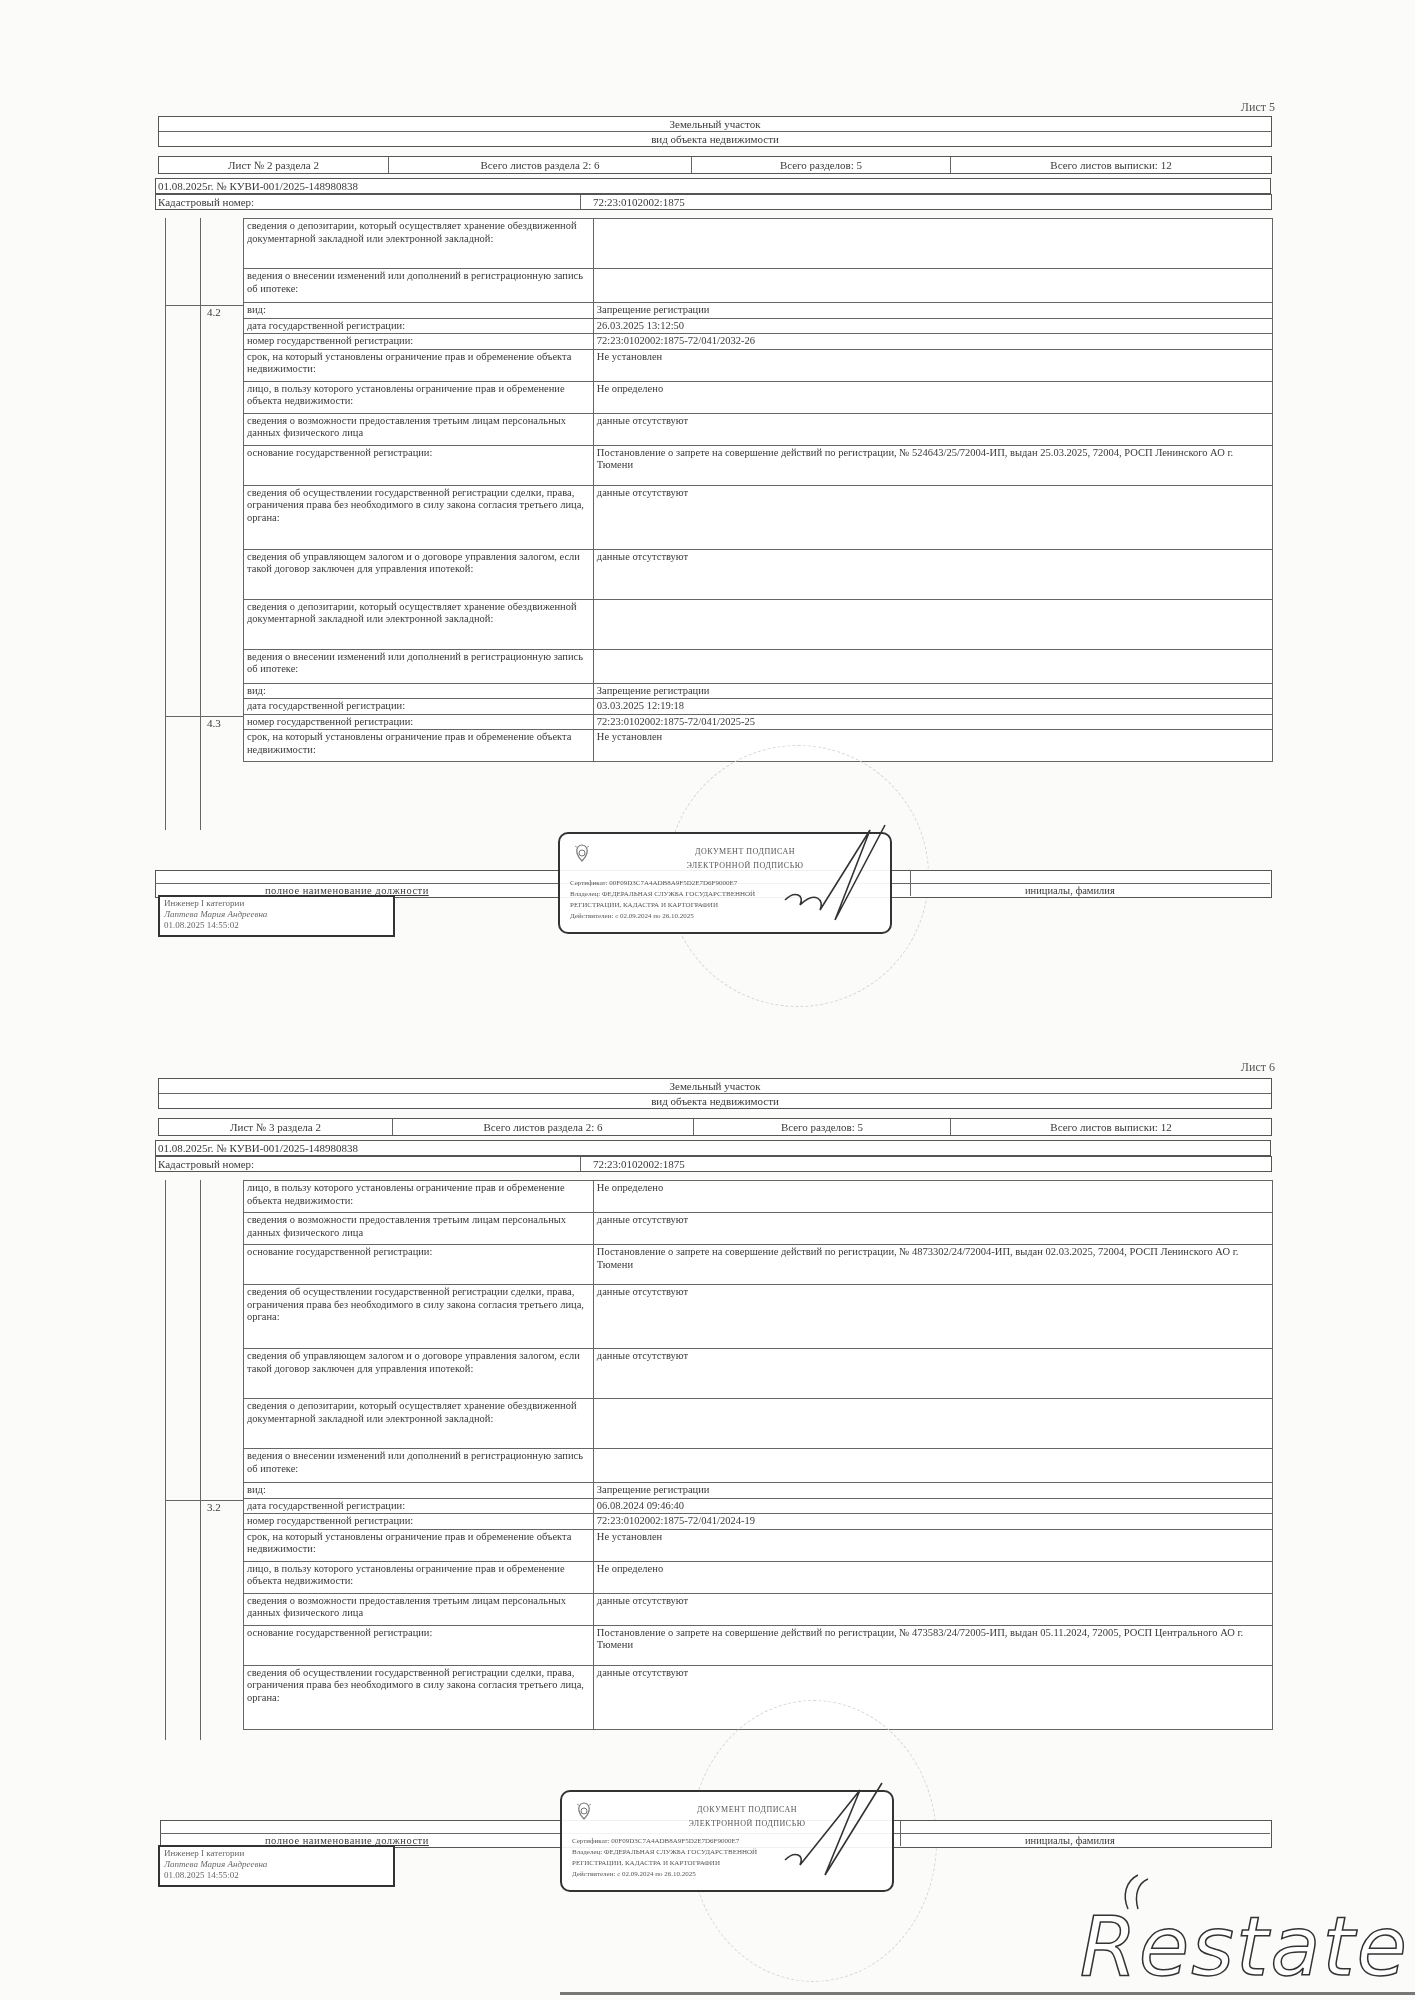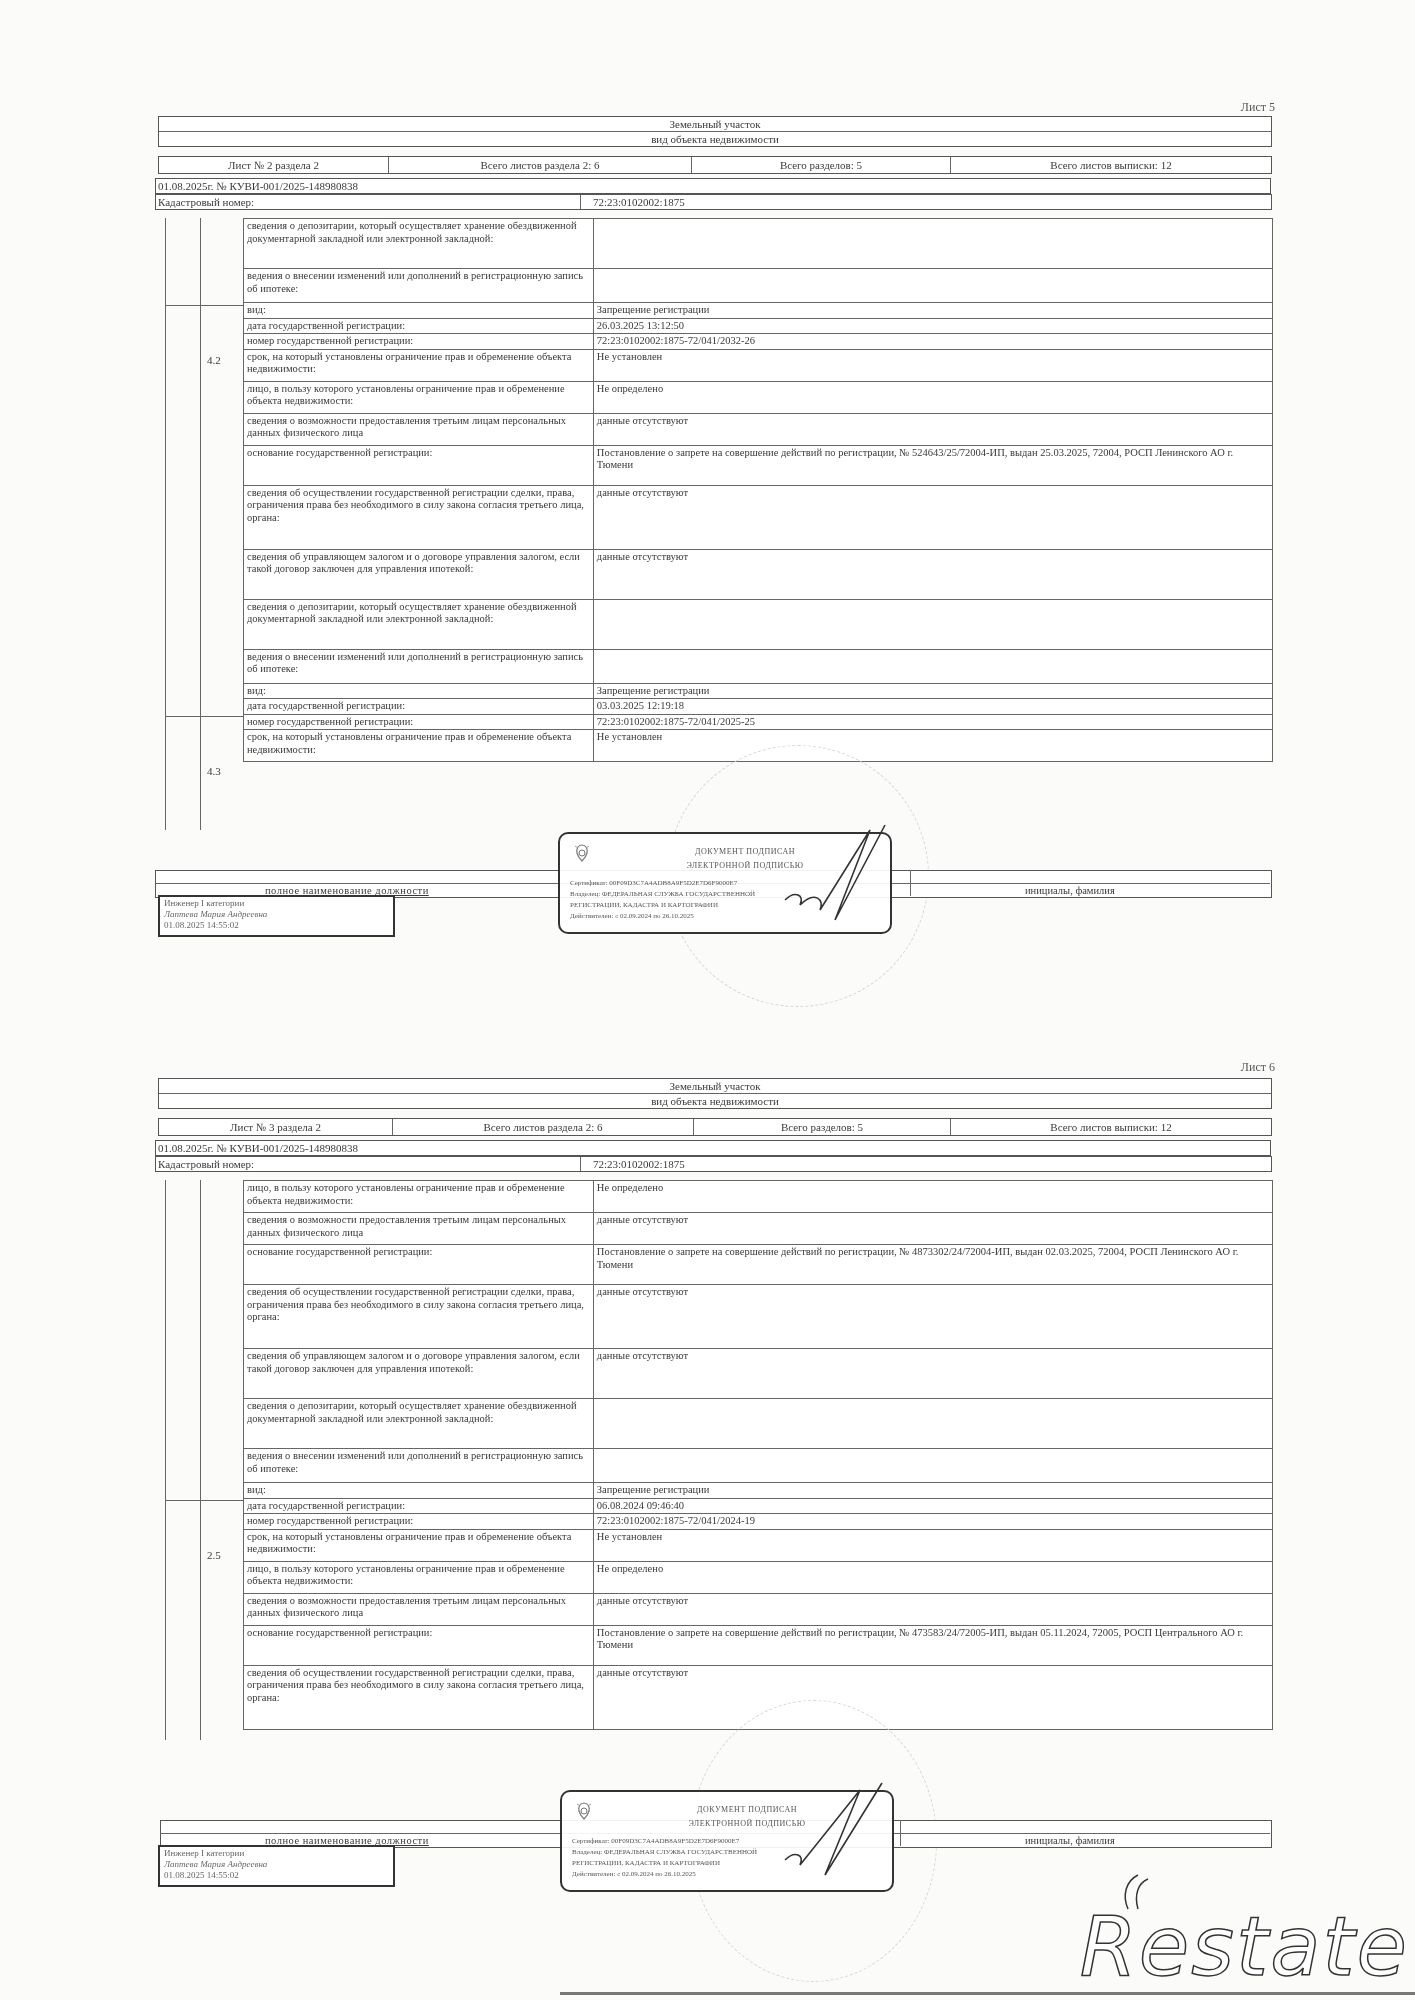--- a/index.html
+++ b/index.html
@@ -22,21 +22,21 @@
   .reqline { position: absolute; left: 0; font-size: 11px; border: 1.5px solid #555; background: #fff; height: 14px; line-height: 14px; padding-left: 2px; }
   .cadrow { position: absolute; left: 0; border: 1.5px solid #555; background: #fff; height: 14px; line-height: 14px; font-size: 11px; display: flex; gap: 9px; }
   .cadrow .l { width: 422px; border-right: 1.5px solid #666; padding-left: 2px; }
   .cadrow .r { padding-left: 3px; }
   .vline { position: absolute; width: 0; border-left: 1.5px solid #666; }
   .hline { position: absolute; height: 0; border-top: 1.5px solid #666; }
   .tbl { position: absolute; border-collapse: collapse; background: #fff; font-size: 10.5px; line-height: 12.5px; }
   .tbl td { border: 1.5px solid #666; vertical-align: top; padding: 1px 3px; }
   .tbl td.lab { width: 316px; }
   .tbl td.val { width: 620px; margin-left: 38px; }
-  .secnum { position: absolute; font-size: 11px; margin-top: 48px; }
+  .secnum { position: absolute; font-size: 11px; }
   .sig-line { position: absolute; border: 1.5px solid #555; background: #fff; }
   .sig-caption { position: absolute; font-size: 10.5px; text-decoration: underline; letter-spacing: 0.5px; }
   .sig-caption2 { position: absolute; font-size: 10.5px; }
   .signer-box { position: absolute; border: 2px solid #333; background: #fff; font-size: 9px; line-height: 11px; padding: 1px 4px; color: #666; }
   .signer-box .n { font-style: italic; }
   .stamp { position: absolute; border: 2.5px solid #333; border-radius: 10px; background: rgba(255,255,255,0.92); font-size: 7px; line-height: 11px; color: #555; }
   .stamp .t { text-align: center; font-size: 8px; letter-spacing: 0.5px; }
   .stamp .emb { position: absolute; left: 12px; top: 8px; width: 20px; height: 24px; }
   .stamp .body { position: absolute; left: 10px; top: 44px; right: 8px; }
   .seal { position: absolute; border: 1.5px dashed #d5d5d5; border-radius: 50%; }
@@ -201,21 +201,21 @@
 
   <div class="reqline" style="top:80px; width:1112px;">01.08.2025г. № КУВИ-001/2025-148980838</div>
   <div class="cadrow" style="top:96px; width:1115px;">
     <div class="l">Кадастровый номер:</div>
     <div class="r">72:23:0102002:1875</div>
   </div>
 
   <div class="vline" style="left:10px; top:120px; height:560px;"></div>
   <div class="vline" style="left:45px; top:120px; height:560px;"></div>
   <div class="hline" style="left:10px; top:440px; width:80px;"></div>
-  <div class="secnum" style="left:52px; top:441px;">2.5</div>
+  <div class="secnum" style="left:52px; top:441px;">3.2</div>
 
   <table class="tbl" style="left:88px; top:120px; width:1030px;">
     <tbody>
         <tr style="height:32px;">
           <td class="lab">лицо, в пользу которого установлены ограничение прав и обременение объекта недвижимости:</td>
           <td class="val">Не определено</td>
         </tr>
     <tr style="height:32px;">
           <td class="lab">сведения о возможности предоставления третьим лицам персональных данных физического лица</td>
           <td class="val">данные отсутствуют</td>

